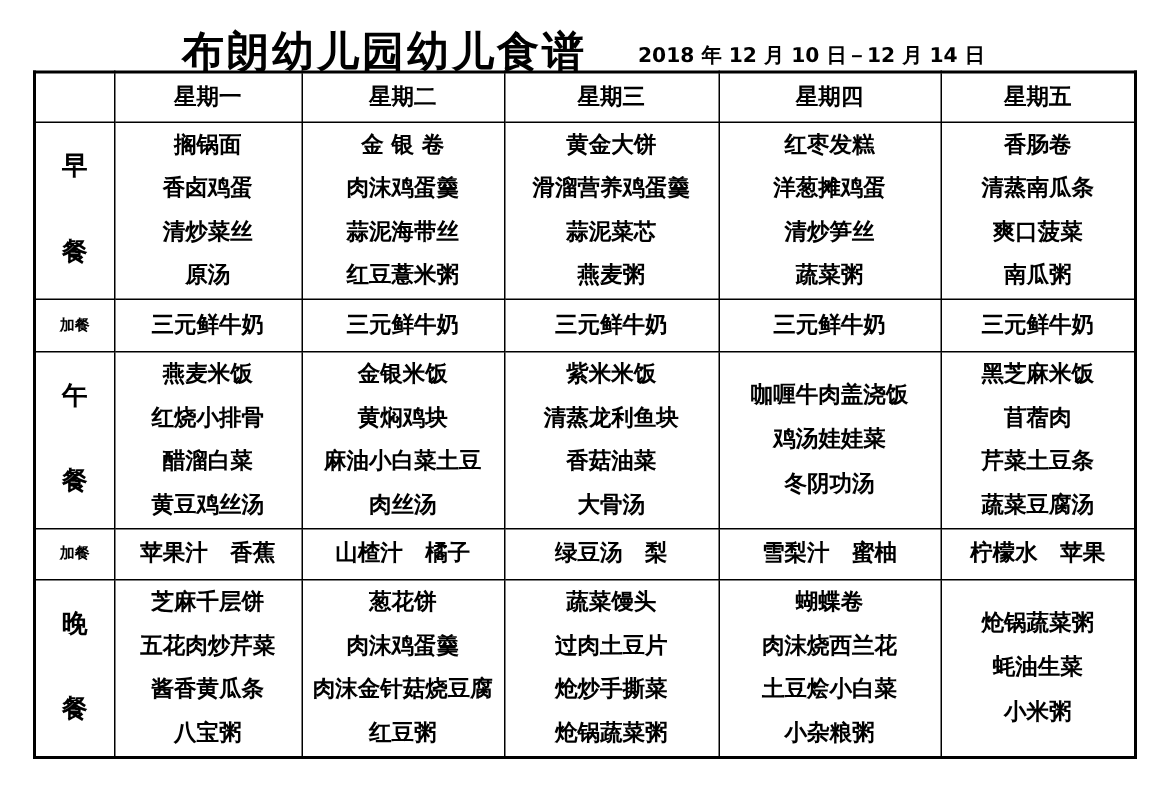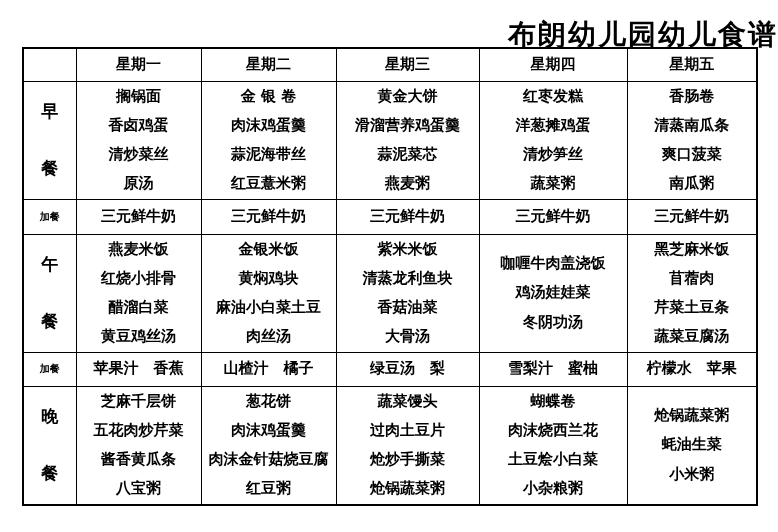--- a/index.html
+++ b/index.html
@@ -14,21 +14,21 @@
   }
   .page {
     width: 778px;
     height: 532px;
     box-sizing: border-box;
     background: #fff;
   }
   .header-row {
     display: flex;
     align-items: baseline;
-    justify-content: flex-end;
+    justify-content: center;
     padding-top: 16px;
     height: 46px;
     box-sizing: border-box;
     gap: 34px;
   }
   .title {
     font-size: 28px;
     font-weight: 700;
     letter-spacing: 2px;
     white-space: nowrap;
@@ -77,20 +77,21 @@
   }
   .hlabel { font-size: 10px; }
 </style>
 </head>
 <body>
 
 <div class="page">
 
   <div class="header-row">
     <div class="title">布朗幼儿园幼儿食谱</div>
+    <div class="date-range">2018 年 12 月 10 日－12 月 14 日</div>
   </div>
 
   <table class="menu">
     <colgroup>
       <col style="width:53px">
       <col style="width:125px">
       <col style="width:135px">
       <col style="width:143px">
       <col style="width:148px">
       <col style="width:130px">

